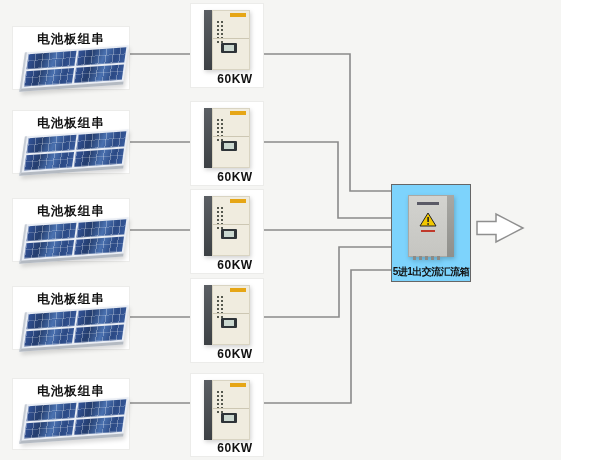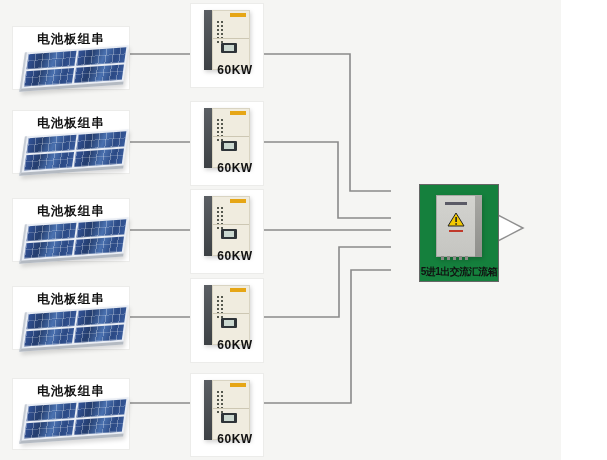--- a/index.html
+++ b/index.html
@@ -36,26 +36,26 @@
   .ri1{top:3px;} .ri2{top:101px;} .ri3{top:189px;} .ri4{top:278px;} .ri5{top:373px;height:84px;}
   .inv{position:relative;width:46px;height:60px;margin:6px auto 0;display:flex;filter:drop-shadow(1px 2px 2px rgba(0,0,0,.18));}
   .inv-side{width:8px;background:linear-gradient(180deg,#5a5e63,#3c4044);}
   .inv-face{flex:1;background:#f0ecdf;border:1px solid #d9d4c2;position:relative;}
   .inv-logo{position:absolute;top:2px;right:3px;width:16px;height:4px;background:#e6a616;}
   .inv-leds{position:absolute;top:9px;left:3px;width:8px;height:24px;
     background-image:radial-gradient(circle,#55584e 38%,transparent 44%);background-size:4px 4px;}
   .inv-seam{position:absolute;top:46%;left:0;right:0;height:1px;background:#cdc7b3;}
   .inv-screen{position:absolute;top:56%;left:8px;width:16px;height:10px;background:#2f3438;border-radius:1px;}
   .inv-screen::after{content:"";position:absolute;left:3px;top:2px;width:10px;height:6px;background:#cbd8d0;}
-  .inv-label{position:absolute;bottom:10px;left:0;width:100%;text-align:center;text-indent:16px;
+  .inv-label{position:absolute;bottom:1px;left:0;width:100%;text-align:center;text-indent:16px;
     font-size:12px;font-weight:700;letter-spacing:.5px;}
 
   
-  .combiner{position:absolute;left:391px;top:184px;width:80px;height:98px;background:#15803d;
-    border:1px solid #666;box-sizing:border-box;margin-left:28px;}
+  .combiner{position:absolute;left:391px;top:184px;width:80px;height:98px;background:#7dd3fc;
+    border:1px solid #666;box-sizing:border-box;}
   .cab{position:relative;width:46px;height:62px;margin:10px auto 0;display:flex;
     filter:drop-shadow(1px 2px 2px rgba(0,0,0,.2));}
   .cab-body{flex:1;background:linear-gradient(180deg,#d3d3cf,#c5c5c1);border:1px solid #a9a9a5;border-right:none;position:relative;}
   .cab-side{width:7px;background:linear-gradient(180deg,#a8a8a4,#8f8f8b);}
   .cab-title{width:22px;height:3px;background:#5a5a66;margin:6px auto 0;}
   .cab-tri{display:block;margin:7px auto 0;}
   .cab-warn{width:14px;height:2px;background:#c0392b;margin:3px auto 0;}
   .cab-glands{position:absolute;bottom:-4px;left:4px;right:4px;height:4px;
     background-image:repeating-linear-gradient(90deg,#8b8b87 0 3px,transparent 3px 6px);}
   .combiner-label{position:absolute;bottom:2px;left:0;width:100%;text-align:center;

